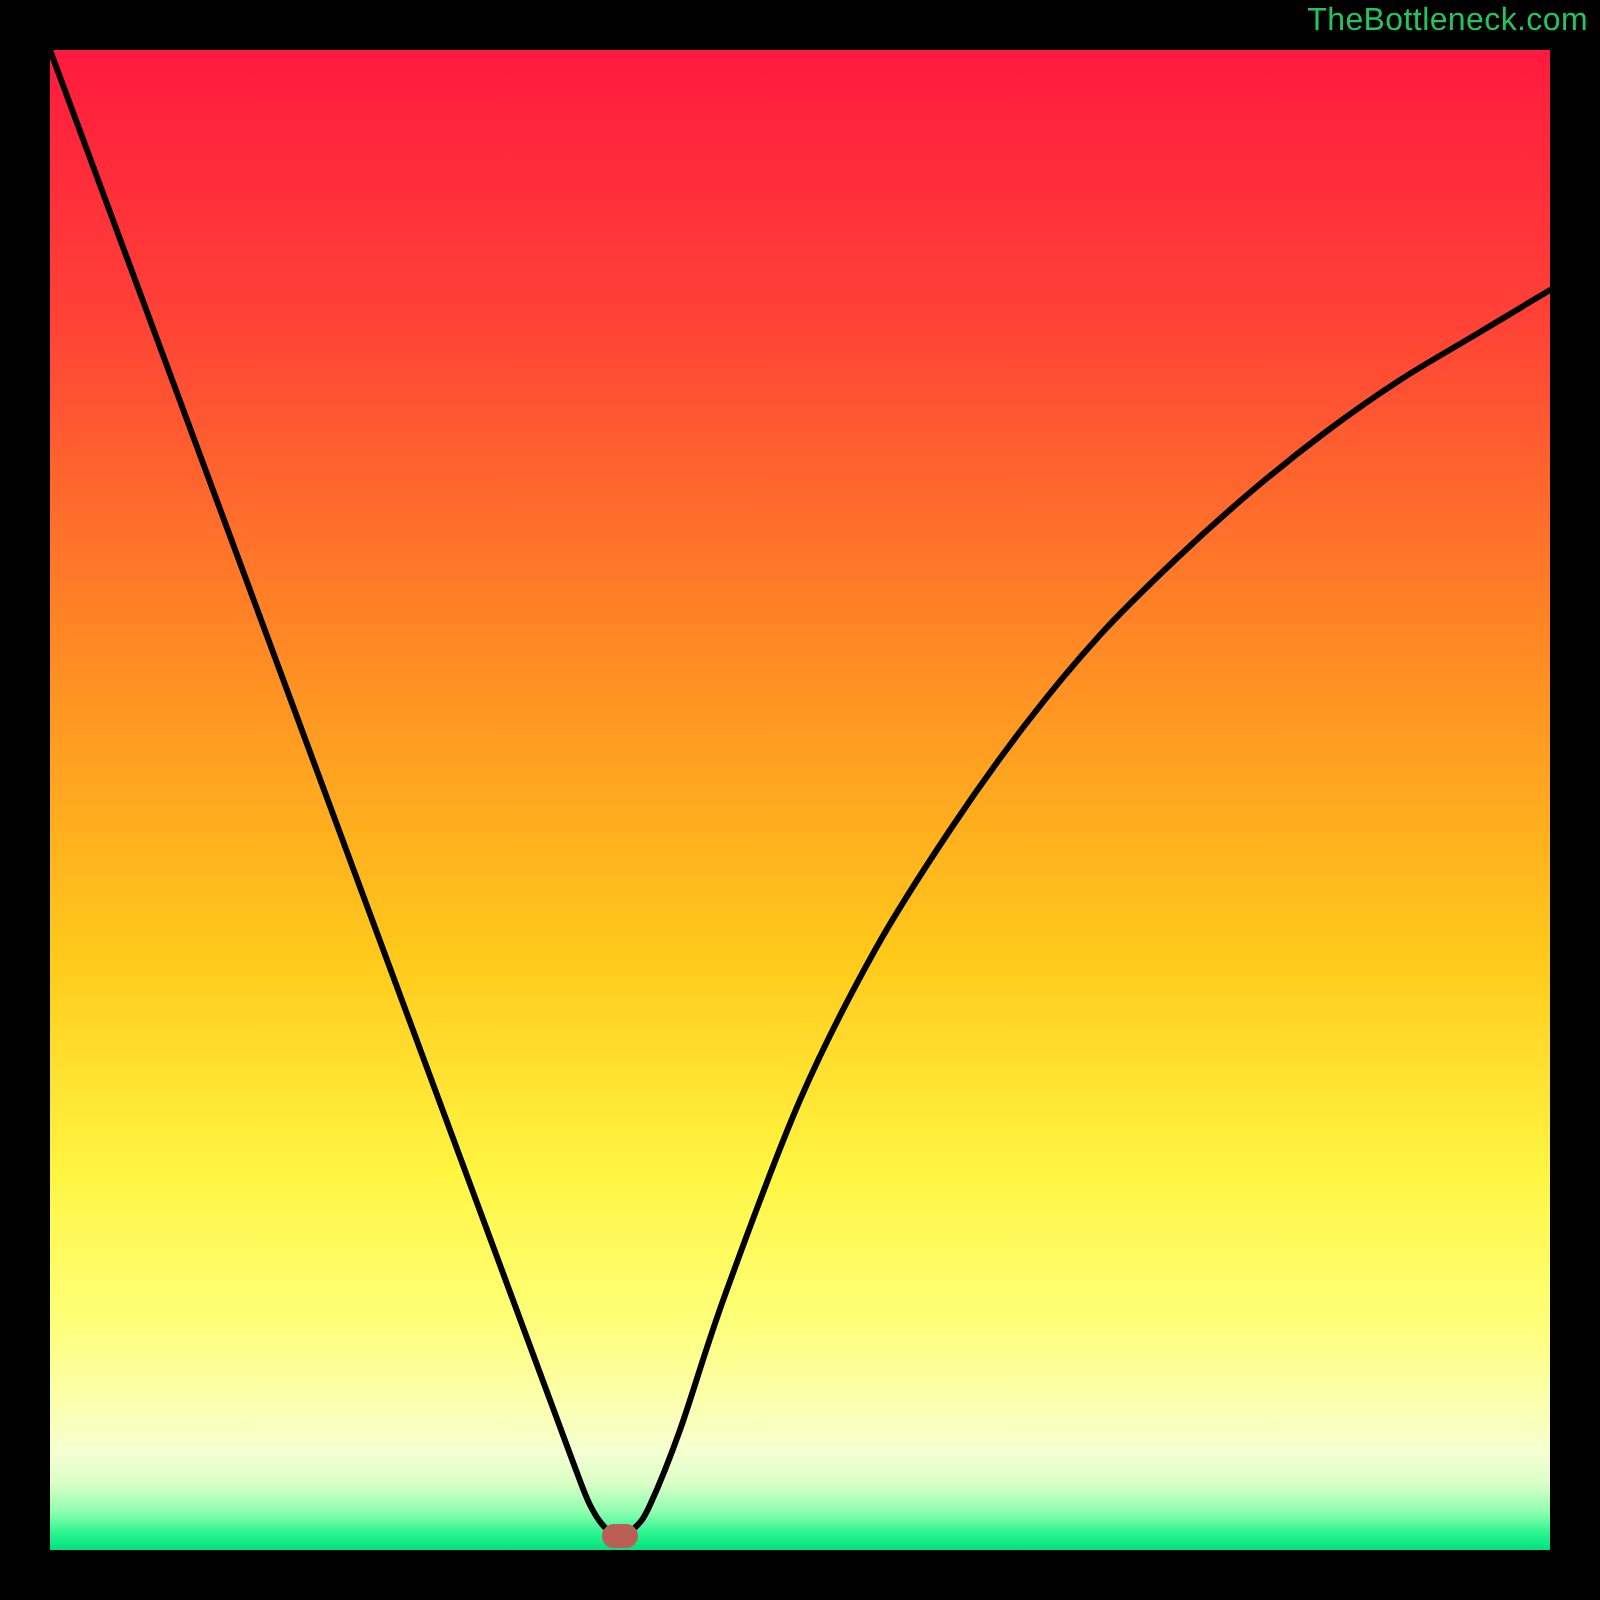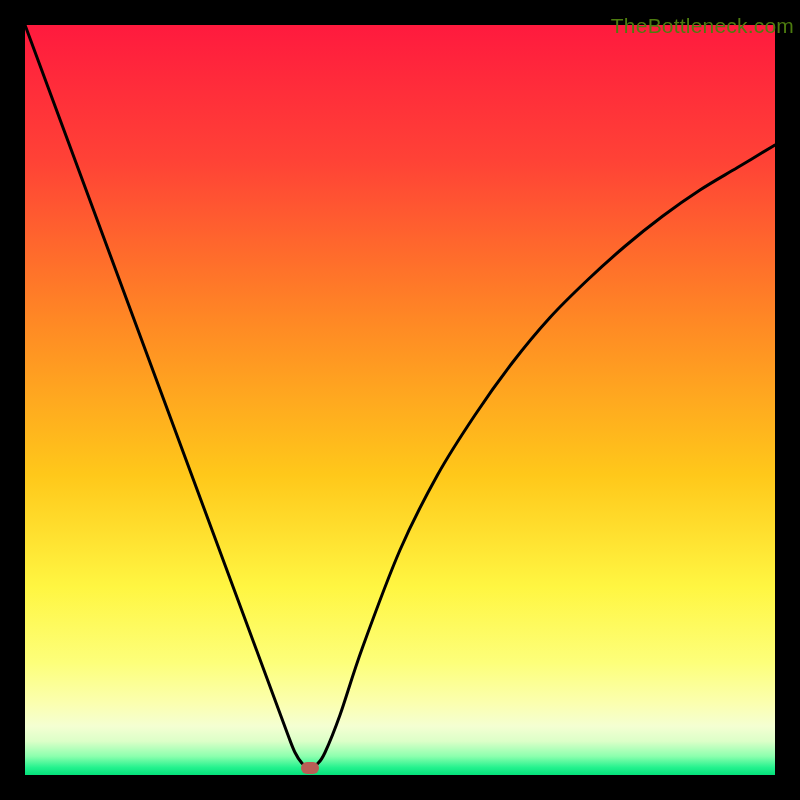--- a/index.html
+++ b/index.html
@@ -27,24 +27,24 @@
     left: 0; top: 0;
     width: 750px; height: 750px;
     overflow: hidden;
   }
   .gradient-bg {
     position: absolute;
     left: 0; top: 0; width: 100%; height: 100%;
   }
   .watermark {
     position: absolute;
-    top: 14px;
+    top: 2px;
     right: 6px;
-    color: #4d7c0f;
-    font-size: 21px;
+    color: #22c55e;
+    font-size: 16px;
     font-weight: 500;
     letter-spacing: 0.2px;
     z-index: 10;
     user-select: none;
   }
   svg.curve {
     position: absolute;
     left: 0; top: 0;
     width: 750px; height: 750px;
     z-index: 5;

